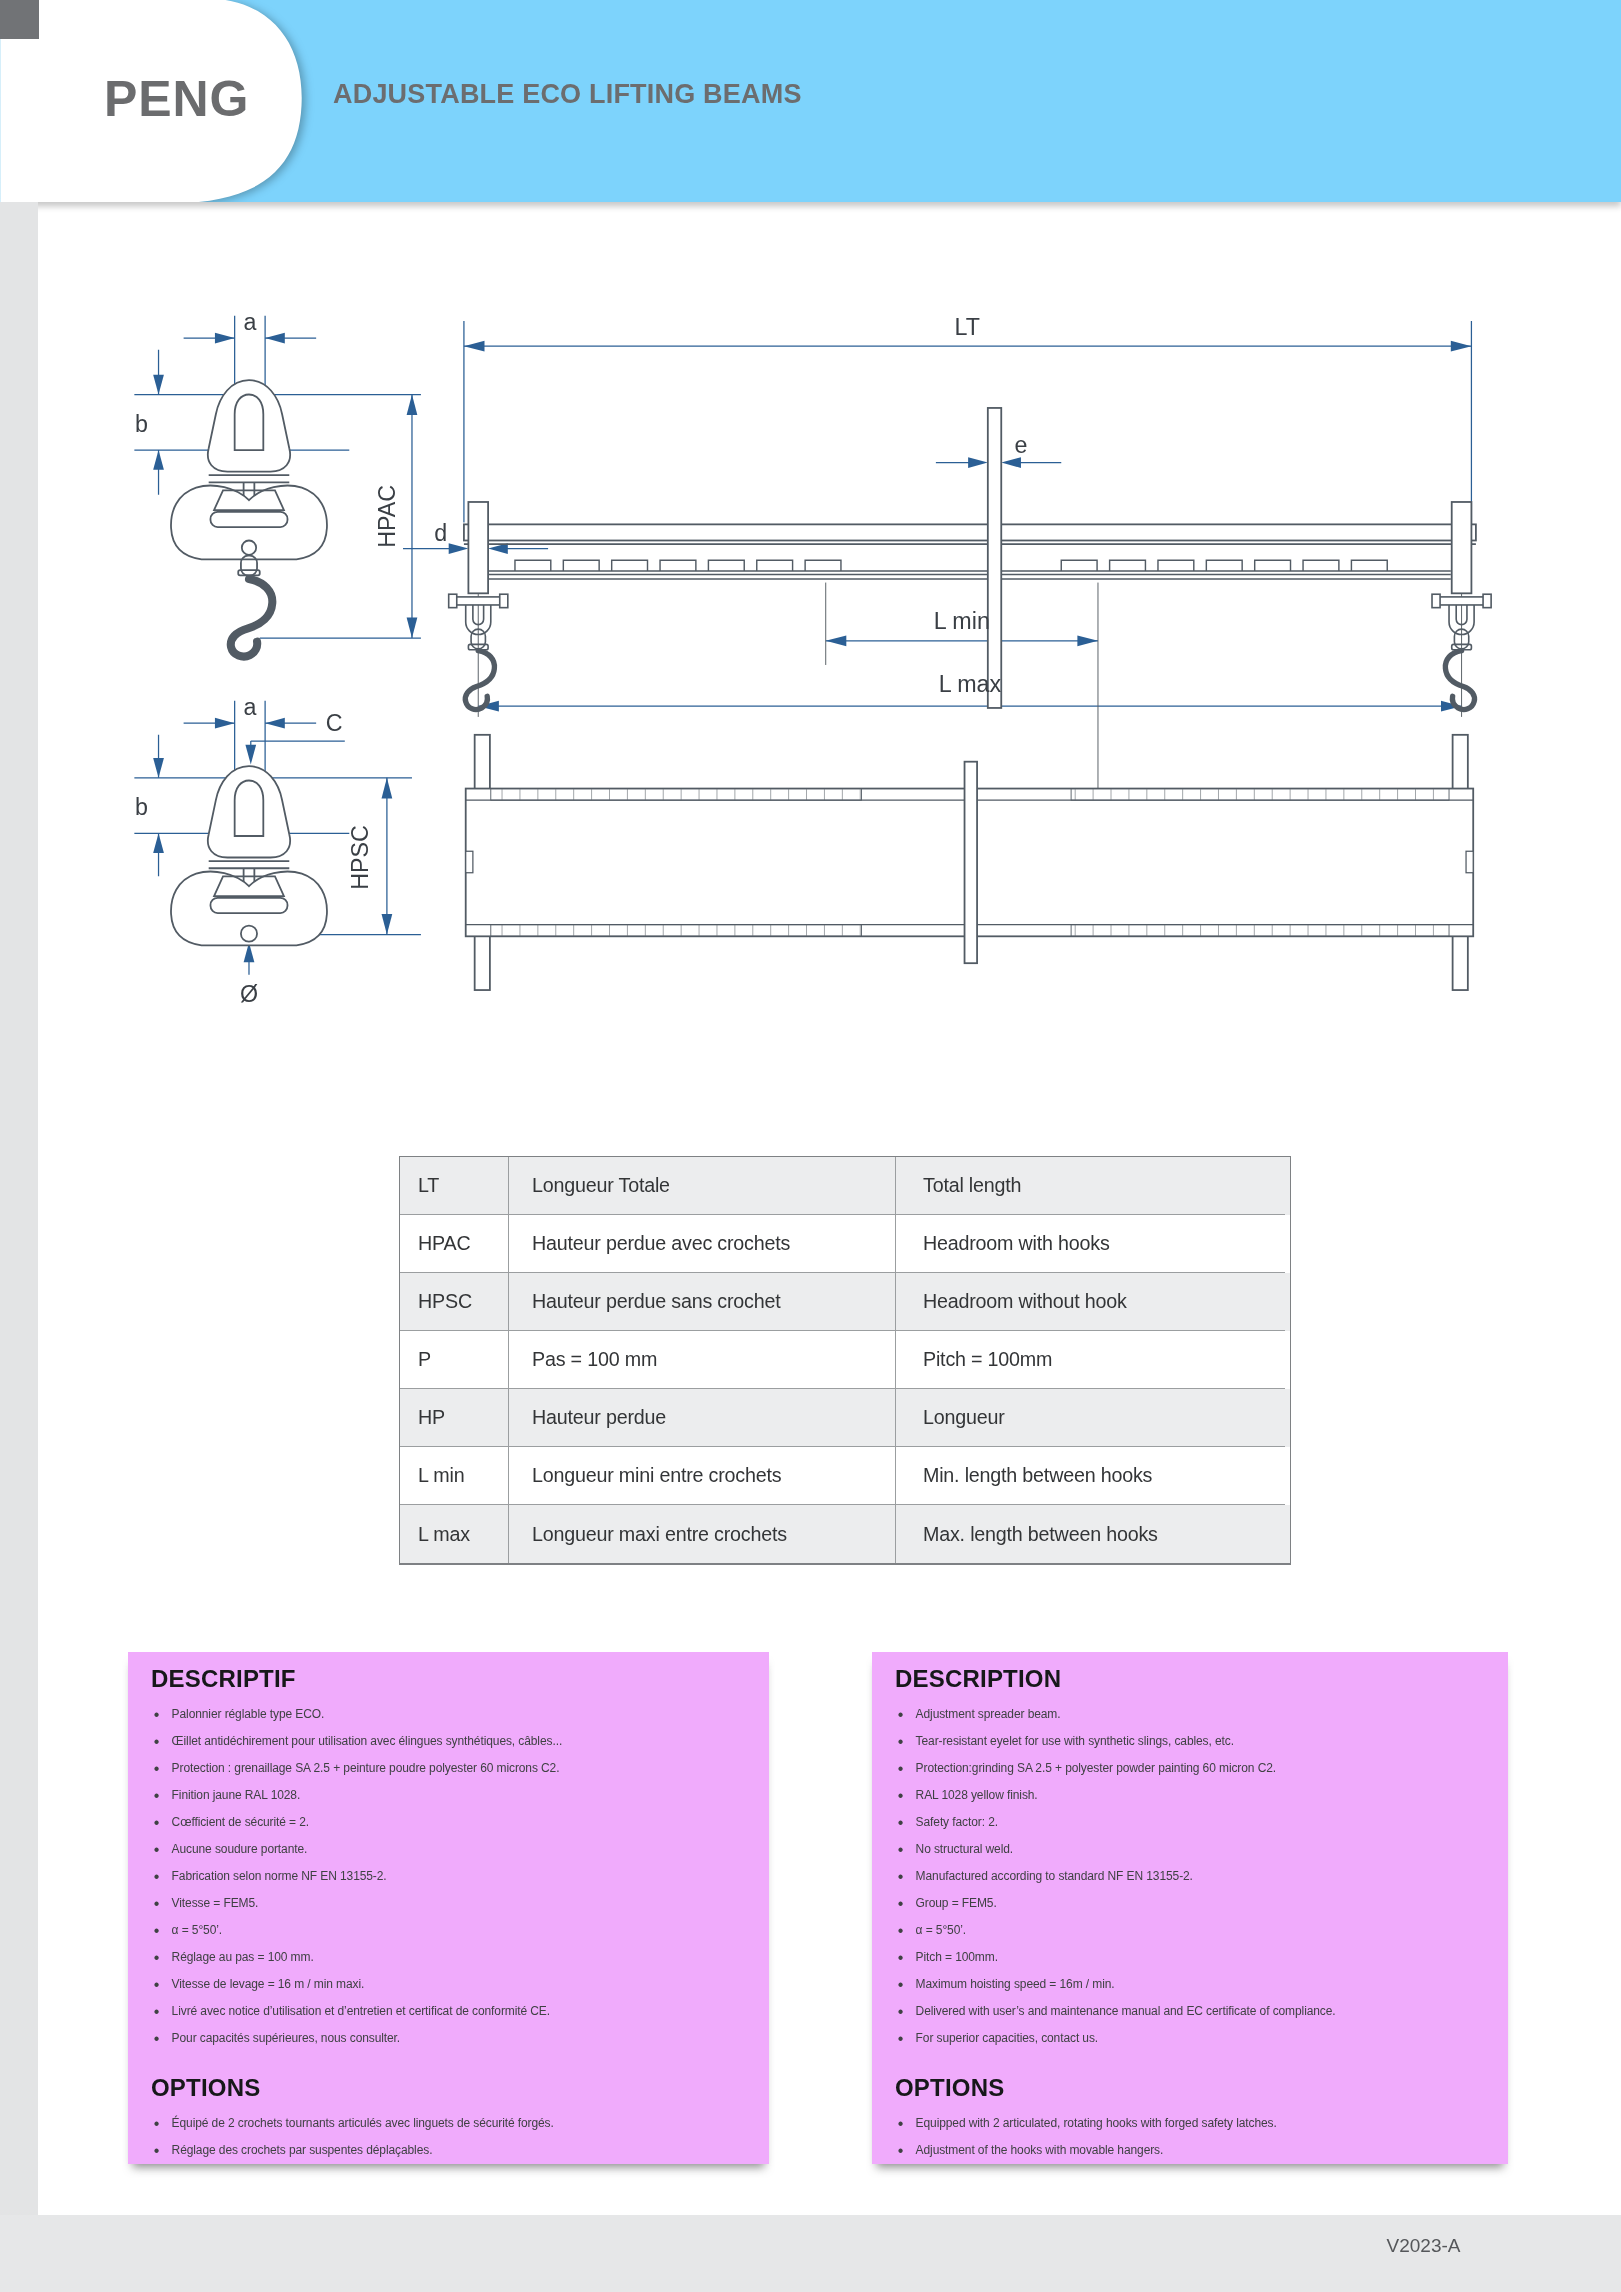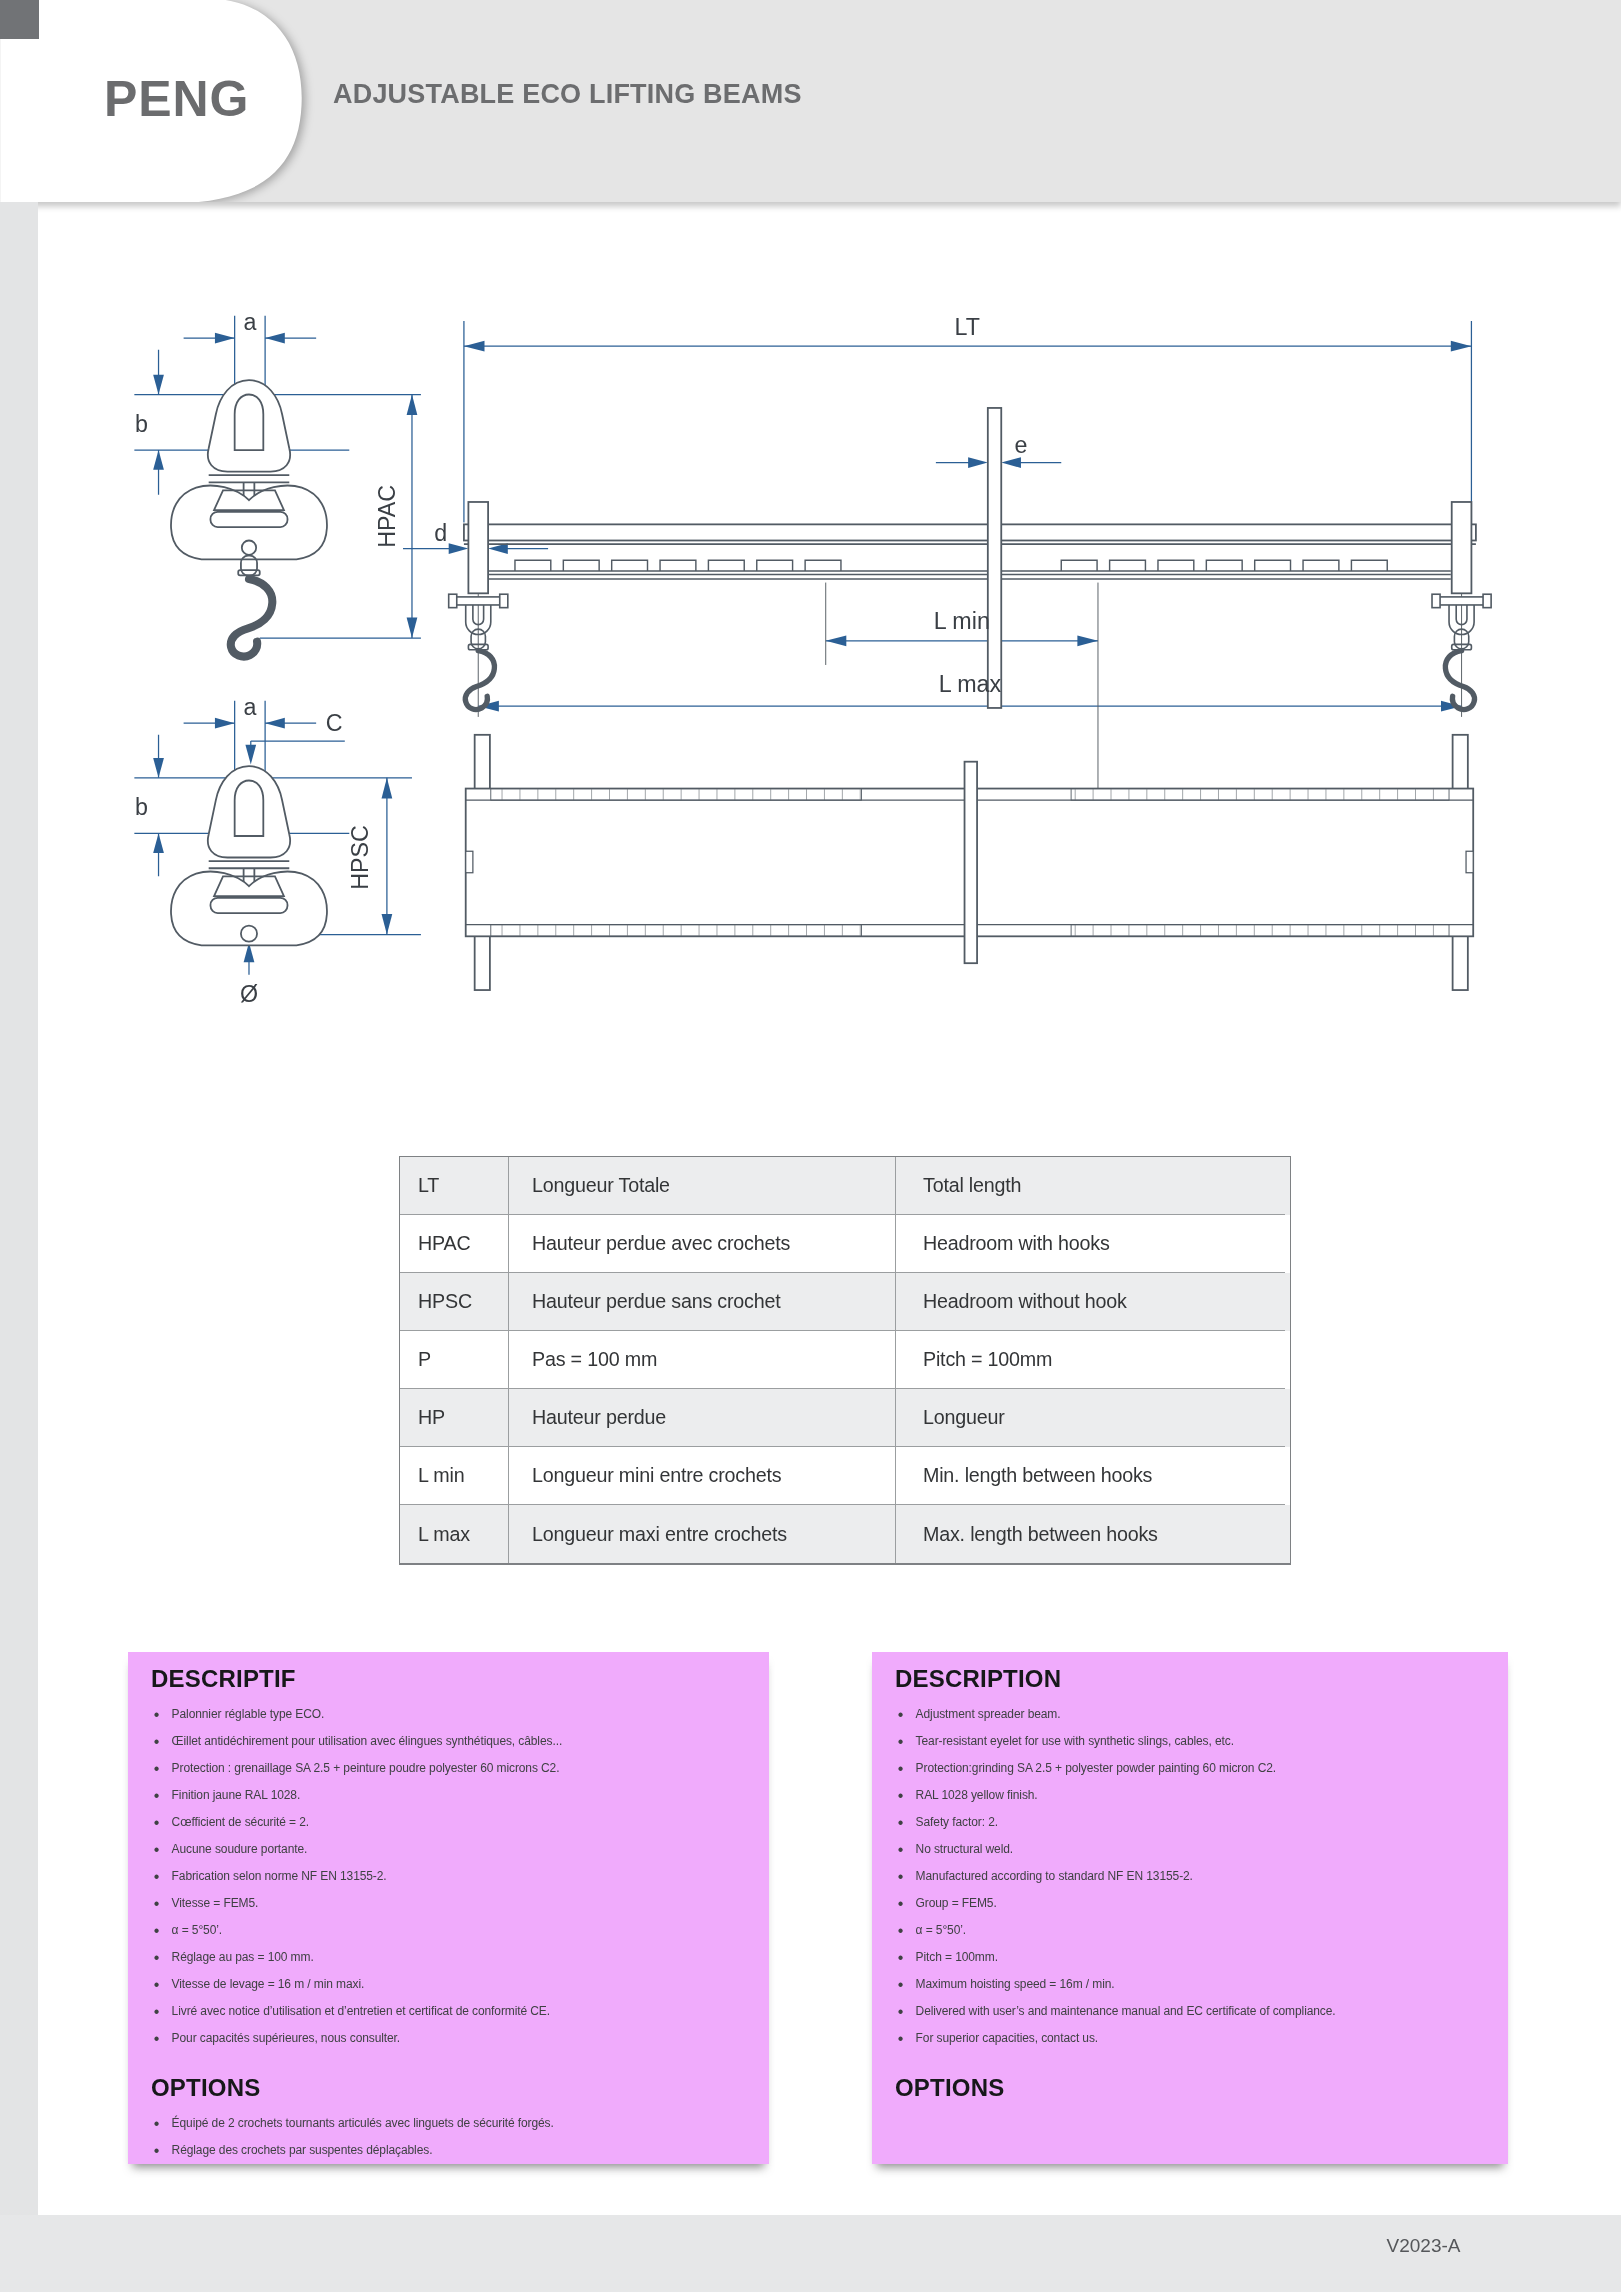--- a/index.html
+++ b/index.html
@@ -1,21 +1,21 @@
 <!DOCTYPE html>
 <html style="font-size:14.3px"><head>
 <meta charset="utf-8">
 <style>
   html,body{margin:0;padding:0;}
   body{
     width:1621px;height:2293px;position:relative;overflow:hidden;
     background:#ffffff;font-family:"Liberation Sans",sans-serif;
   }
   
-  .header{position:absolute;left:0;top:0;width:1621px;height:202px;background:#e5e5e5;
+  .header{position:absolute;left:0;top:0;width:1621px;height:202px;background:#7dd3fc;
           box-shadow:0 4.5px 6.3px rgba(0,0,0,.22);}
   .capsule-svg{position:absolute;left:0;top:0;}
   .corner-square{position:absolute;left:0;top:0;width:39px;height:39px;background:#717376;}
   .logo{position:absolute;left:104px;top:70px;font-size:50px;font-weight:700;color:#6b6c6e;
         letter-spacing:0.9px;}
   .page-title{position:absolute;left:333px;top:79px;font-size:27px;font-weight:700;color:#6c6d6f;
         letter-spacing:0.2px;}
   
   .left-strip{position:absolute;left:0;top:202px;width:38px;height:2090px;background:#e3e4e5;}
   .footer-band{position:absolute;left:0;top:2215px;width:1621px;height:78px;background:#e6e7e8;}
@@ -282,17 +282,21 @@
     <li>No structural weld.</li>
     <li>Manufactured according to standard NF EN 13155-2.</li>
     <li>Group = FEM5.</li>
     <li>α = 5°50’.</li>
     <li>Pitch = 100mm.</li>
     <li>Maximum hoisting speed = 16m / min.</li>
     <li>Delivered with user’s and maintenance manual and EC certificate of compliance.</li>
     <li>For superior capacities, contact us.</li>
   </ul>
   <h3 class="options">OPTIONS</h3>
+  <ul>
+    <li>Equipped with 2 articulated, rotating hooks with forged safety latches.</li>
+    <li>Adjustment of the hooks with movable hangers.</li>
+  </ul>
 </div>
 
 <div class="footer-band"></div>
 <div class="footer-version">V2023-A</div>
 
 
 </body></html>

